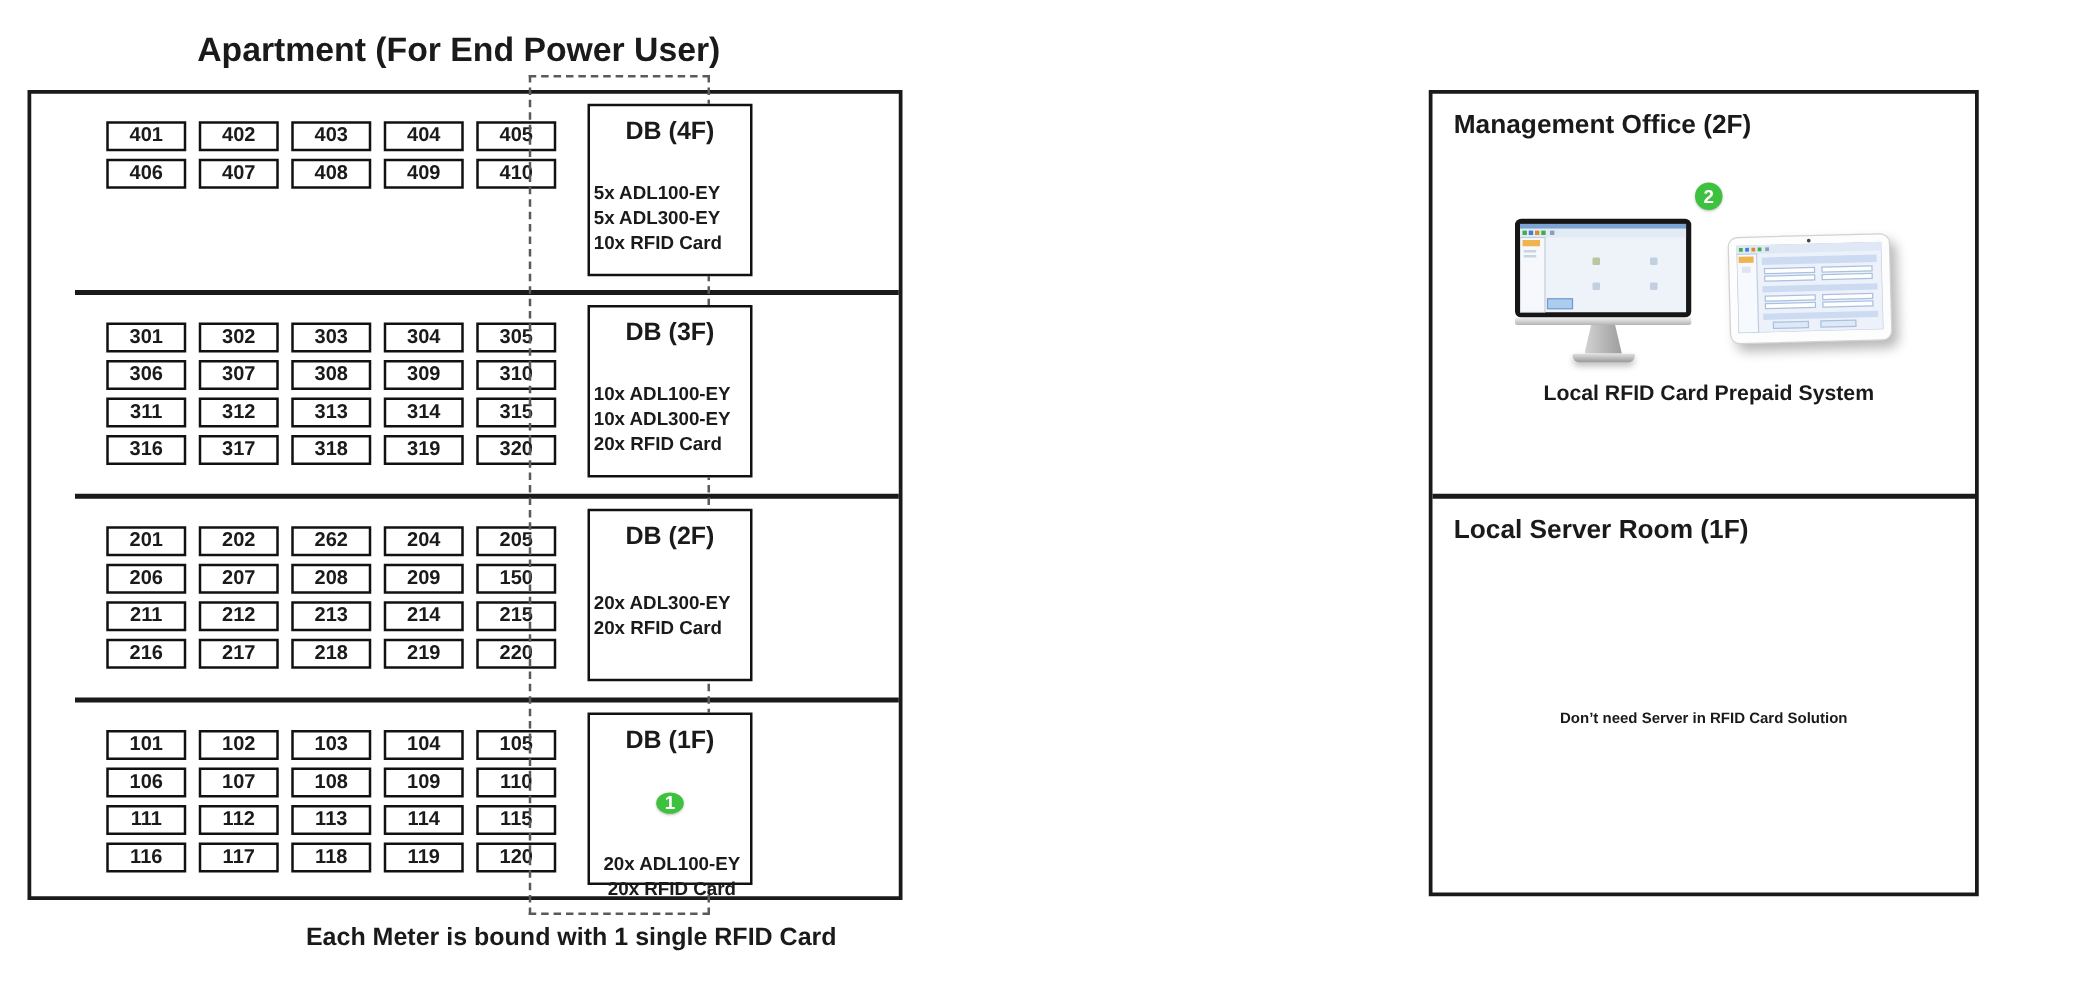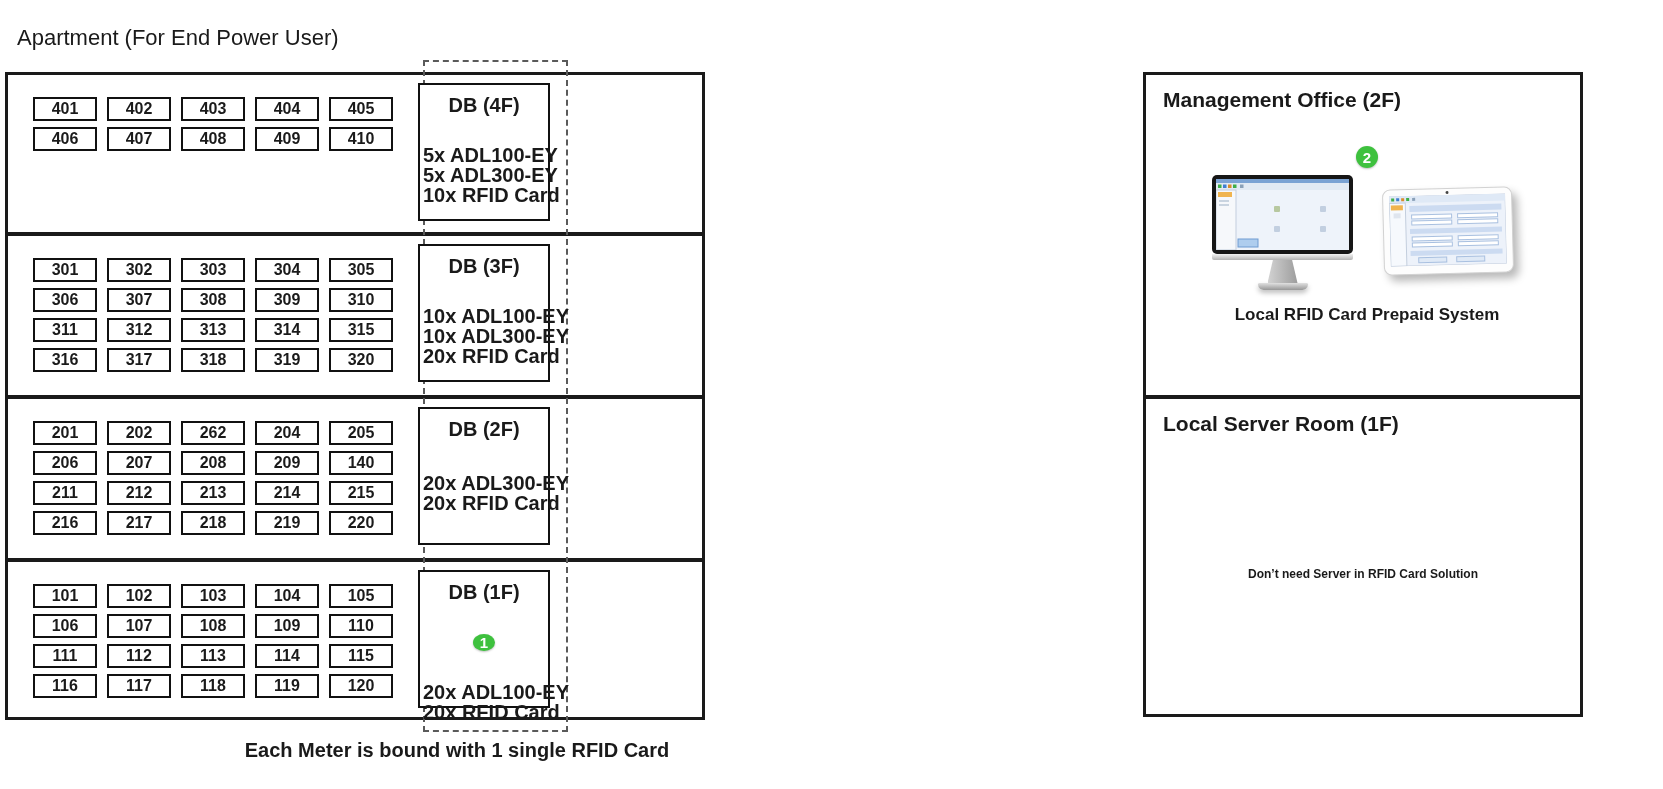--- a/index.html
+++ b/index.html
@@ -1,41 +1,41 @@
 <!DOCTYPE html>
 <html><head>
 <meta charset="utf-8">
 <style>
   html,body { margin:0; padding:0; background:#ffffff; }
   .canvas {
     position:relative; width:1663px; height:789px; background:#fff;
     font-family:"Liberation Sans", sans-serif; color:#1a1a1a; overflow:hidden;
     --badge-green:#3ec13e; --line:#1a1a1a;
   }
-  .big-title { position:absolute; top:25px; font-size:22px; font-weight:normal; white-space:nowrap; }
+  .big-title { position:absolute; top:25px; font-size:27px; font-weight:bold; text-align:center; white-space:nowrap; }
   .title-apartment { left:17px; width:700px; }
   .title-office { left:1143px; width:440px; }
 
   
-  .apartment-box { position:absolute; left:5px; top:72px; width:700px; height:648px;
-    border:3px solid var(--line); box-sizing:border-box; background:#fff; }
+  .apartment-box { position:absolute; left:22px; top:72px; width:700px; height:648px;
+    border:3px solid var(--line); box-sizing:border-box; background:#fff;padding-left:35px; }
   .floor { position:relative; box-sizing:border-box; }
   .floor-4f { height:157px; }
   .floor-3f, .floor-2f { height:163px; border-top:4px solid var(--line); }
   .floor-1f { height:159px; border-top:4px solid var(--line); }
 
   .rooms { position:absolute; left:25px; top:22px; display:grid;
     grid-template-columns:repeat(5,64px); column-gap:10px; row-gap:6px; }
   .room { width:64px; height:24px; box-sizing:border-box; border:2px solid #111; background:#fff;
     display:flex; align-items:center; justify-content:center; font-size:16px; font-weight:bold; }
 
   .db-box { position:absolute; left:410px; top:8px; width:132px; height:138px; box-sizing:border-box;
     border:2px solid #111; background:#fff; display:flex; flex-direction:column; align-items:center; z-index:6;gap:28px; }
   .db-title { font-size:20px; font-weight:bold; margin-top:9px; white-space:nowrap; }
-  .db-lines { align-self:stretch; padding-left:3px; font-size:20px; font-weight:bold; line-height:20px; white-space:nowrap; }
+  .db-lines { align-self:stretch; padding-left:3px; font-size:15px; font-weight:bold; line-height:20px; white-space:nowrap; }
   .db-4f .db-lines { margin-top:auto; margin-bottom:16px; }
   .db-3f .db-lines { margin-top:auto; margin-bottom:14px; }
   .db-2f .db-lines { margin-top:auto; margin-bottom:30px; }
   .db-1f .db-lines { margin-top:3px; margin-bottom:auto;text-align:center; }
 
   .badge { width:22px; height:22px; border-radius:50%; background:var(--badge-green); color:#fff;
     font-size:15px; font-weight:bold; display:flex; align-items:center; justify-content:center;
     box-shadow:0 1px 2px rgba(0,0,0,.25); }
   .db-badge { margin-top:2px; }
 
@@ -141,21 +141,21 @@
           <div class="rooms">
             <div class="room">201</div>
             <div class="room">202</div>
             <div class="room">262</div>
             <div class="room">204</div>
             <div class="room">205</div>
             <div class="room">206</div>
             <div class="room">207</div>
             <div class="room">208</div>
             <div class="room">209</div>
-            <div class="room">140</div>
+            <div class="room">150</div>
             <div class="room">211</div>
             <div class="room">212</div>
             <div class="room">213</div>
             <div class="room">214</div>
             <div class="room">215</div>
             <div class="room">216</div>
             <div class="room">217</div>
             <div class="room">218</div>
             <div class="room">219</div>
             <div class="room">220</div>

